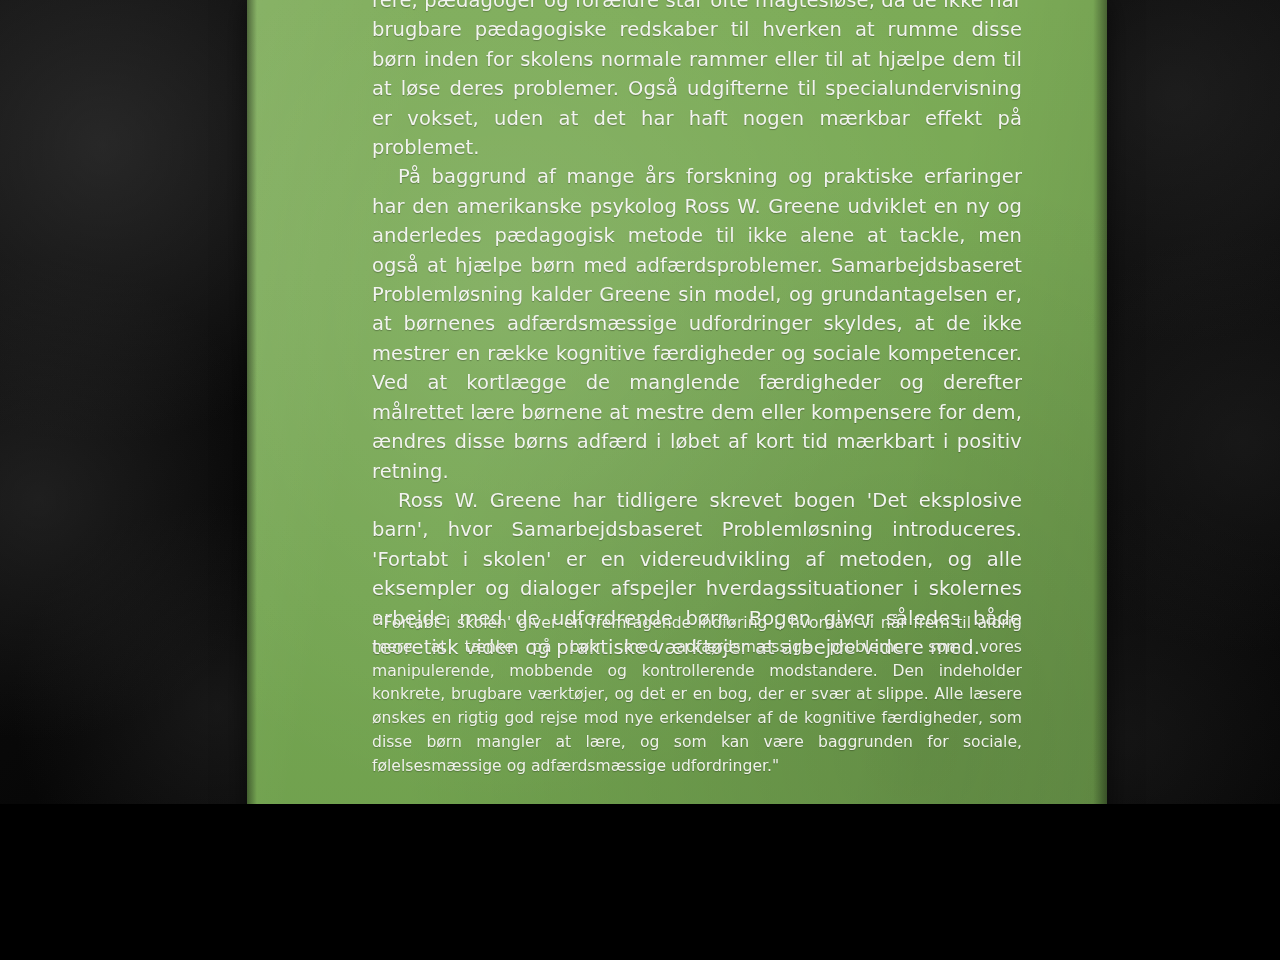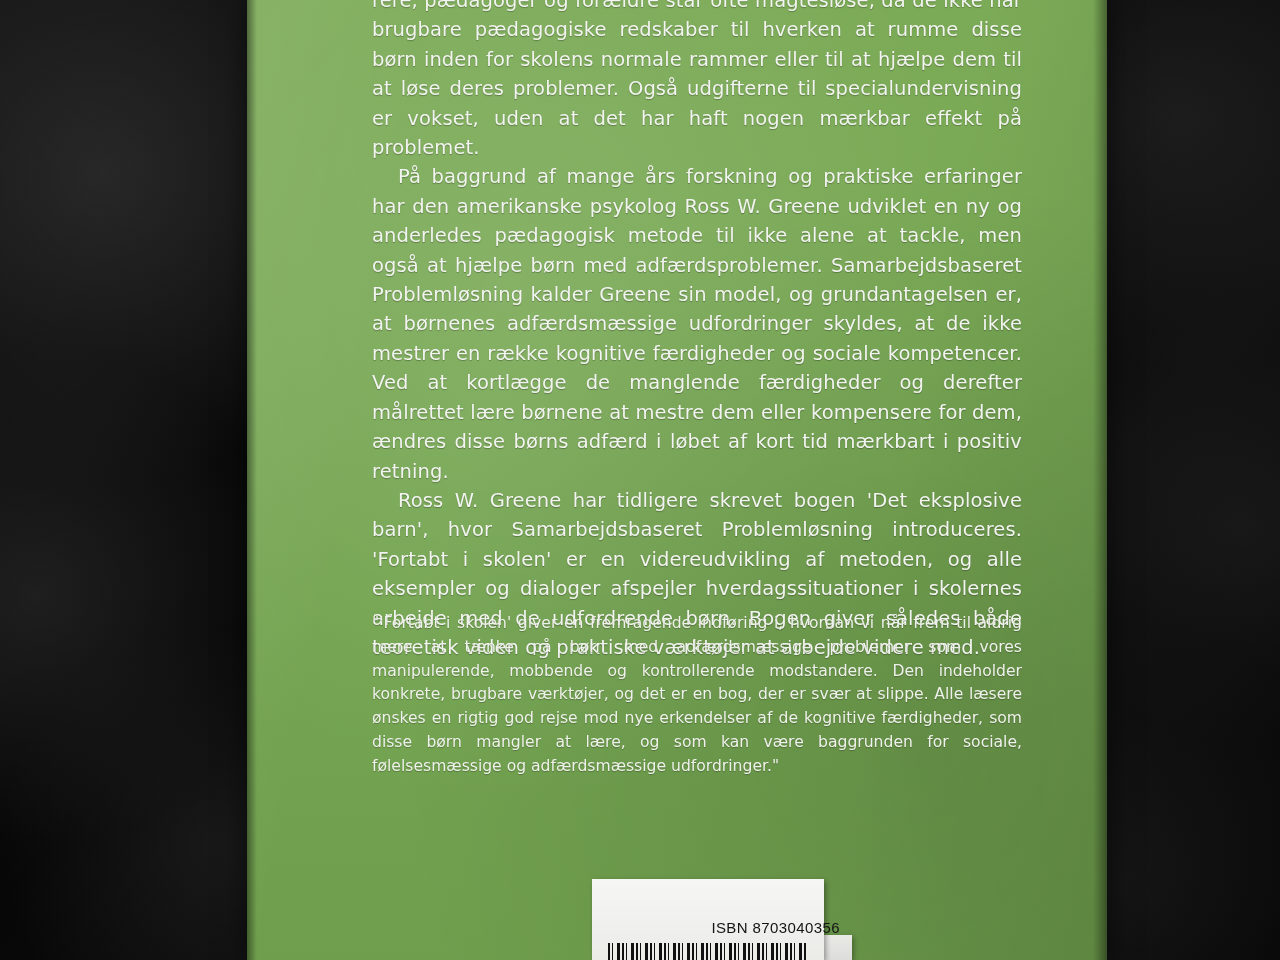--- a/index.html
+++ b/index.html
@@ -9,21 +9,21 @@
   }
   body {
     width: 1280px;
     height: 960px;
     overflow: hidden;
     font-family: "DejaVu Sans", sans-serif;
   }
   .photo {
     position: relative;
     width: 1280px;
-    height: 960px;
+    height: 804px;
     background: #0a0a0a;
     overflow: hidden;
     text-decoration: underline;
   }
   
   .bg-noise {
     position: absolute;
     inset: 0;
     background:
       radial-gradient(circle at 8% 18%, rgba(60,60,60,0.55) 0%, rgba(0,0,0,0) 22%),

